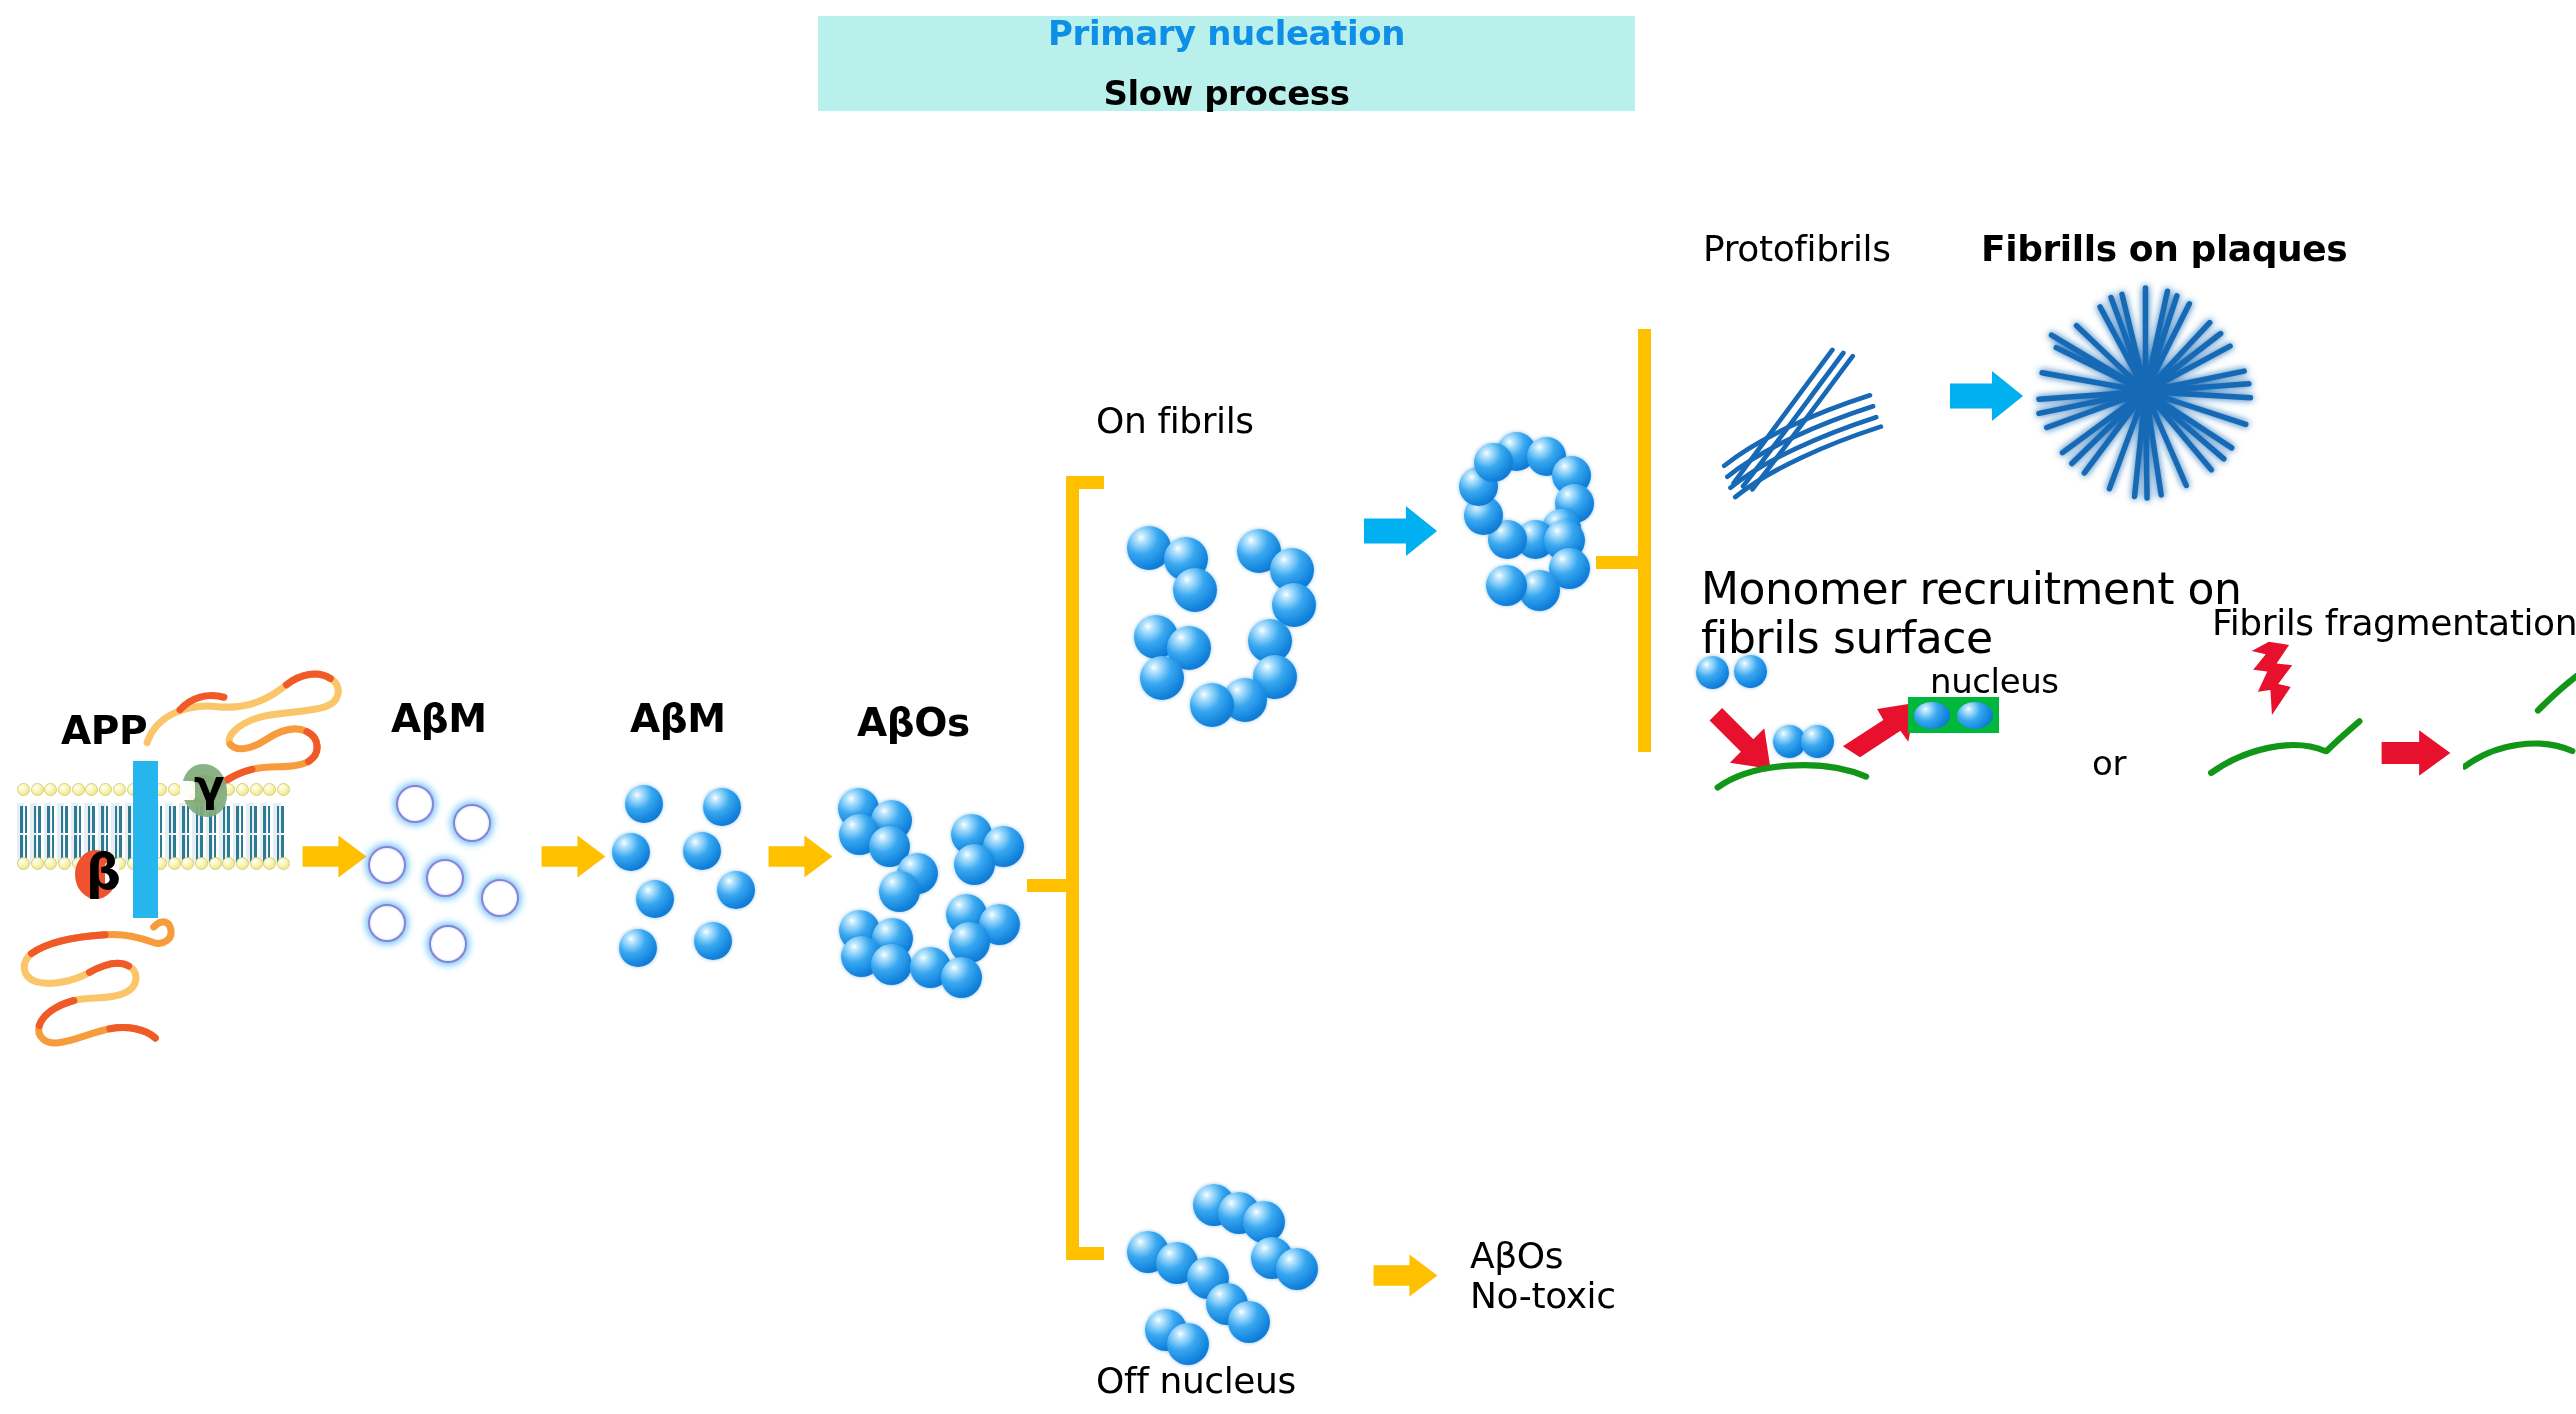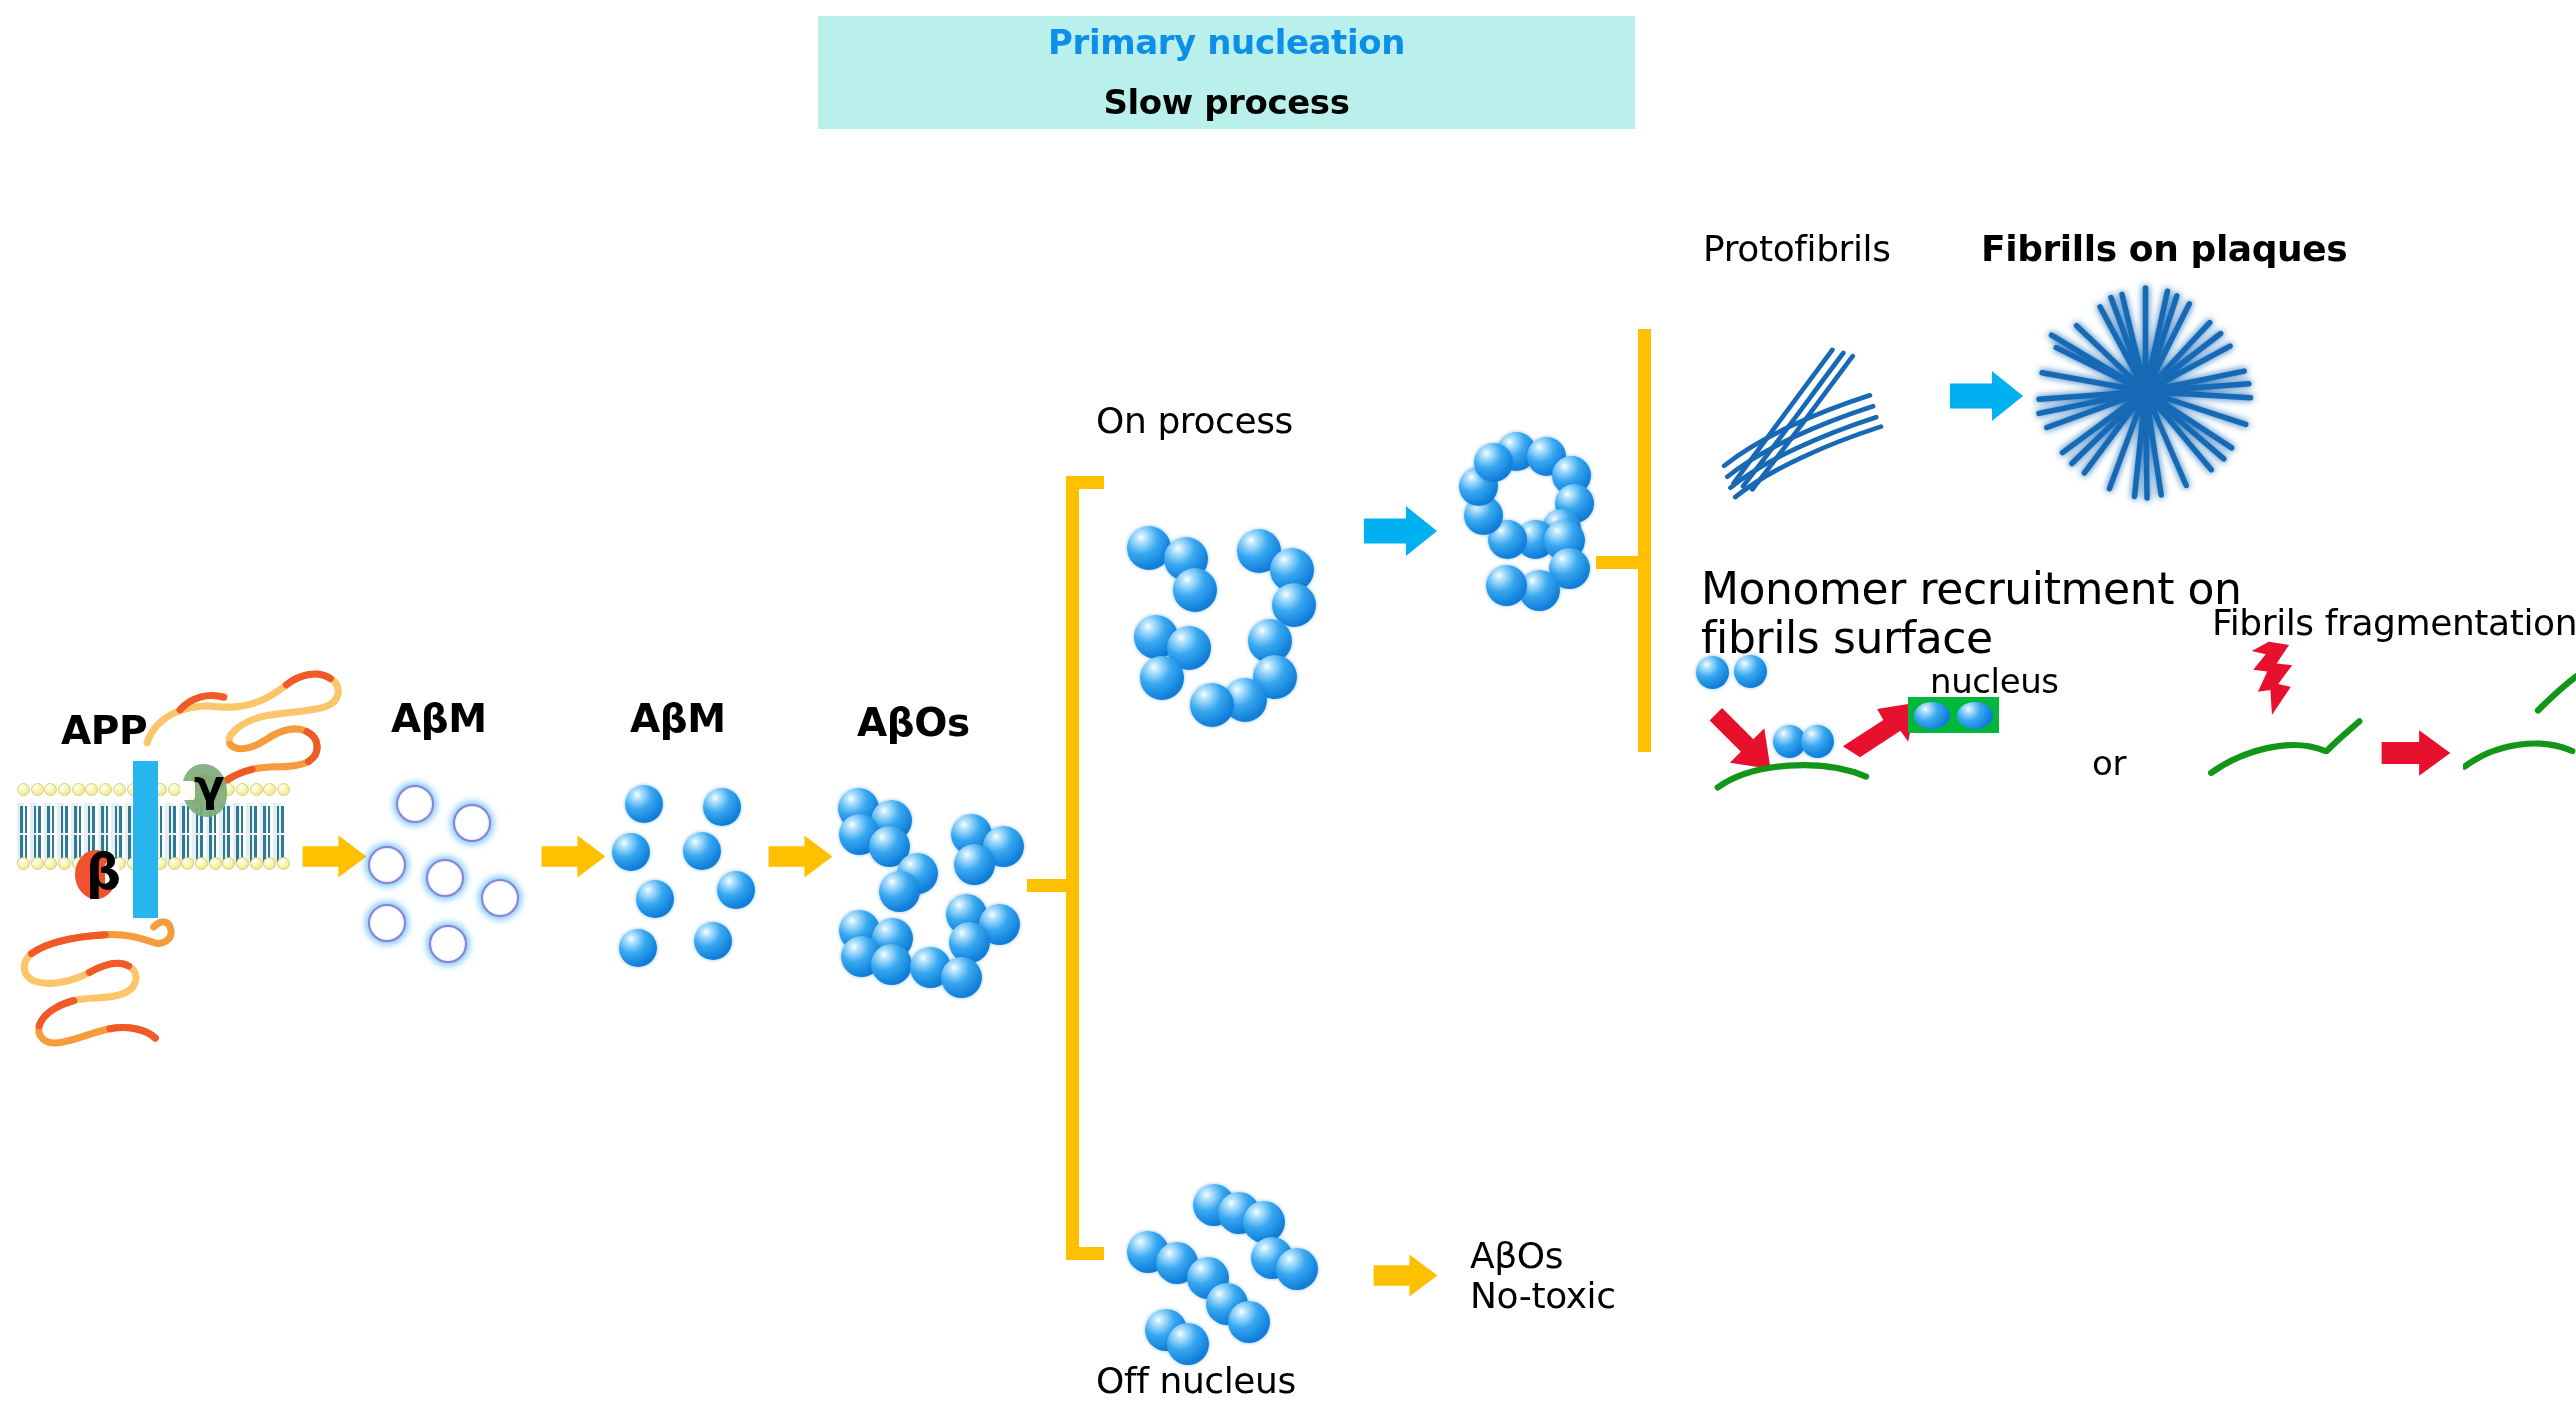--- a/index.html
+++ b/index.html
@@ -17,21 +17,21 @@
     font-weight: bold;
     color: #000000;
     white-space: pre;
     line-height: 1.12;
     letter-spacing: -0.4px;
   }
 
   
   #banner {
     left: 818px; top: 15.7px;
-    width: 817px; height: 113px;
+    width: 817px; height: 95px;
     background: #b9f0ec;
     display: flex; flex-direction: column;
     align-items: center; justify-content: center;
   }
   #banner .l1 { color: #0d8fe8; font-size: 34px; font-weight: bold; letter-spacing:-0.4px;}
   #banner .l2 { color: #000000; font-size: 34px; font-weight: bold; letter-spacing:-0.4px; margin-top:20px;}
 
   
   .t-app     { left: 61px;  top: 709px; font-size: 39px; }
   .t-abm1    { left: 391px; top: 697px; font-size: 39px; }
@@ -407,21 +407,21 @@
 
   <div class="brk" style="left:1027px; top:879px; width:52px; height:12.5px;"></div>
 
   <div class="brk" style="left:1066px; top:476px; width:12.5px; height:783px;"></div>
 
   <div class="brk" style="left:1066px; top:476px; width:38px; height:12.5px;"></div>
 
   <div class="brk" style="left:1066px; top:1247px; width:38px; height:12.5px;"></div>
 </div>
 
-<div class="abs lbl t-on">On process</div>
+<div class="abs lbl t-on">On fibrils</div>
 
 <div class="abs">
 
   <div class="sph" style="left:1127px; top:526px; width:44px; height:44px;"></div>
   <div class="sph" style="left:1164px; top:537px; width:44px; height:44px;"></div>
   <div class="sph" style="left:1173px; top:568px; width:44px; height:44px;"></div>
 
   <div class="sph" style="left:1237px; top:529px; width:44px; height:44px;"></div>
   <div class="sph" style="left:1270px; top:548px; width:44px; height:44px;"></div>
   <div class="sph" style="left:1272px; top:583px; width:44px; height:44px;"></div>

